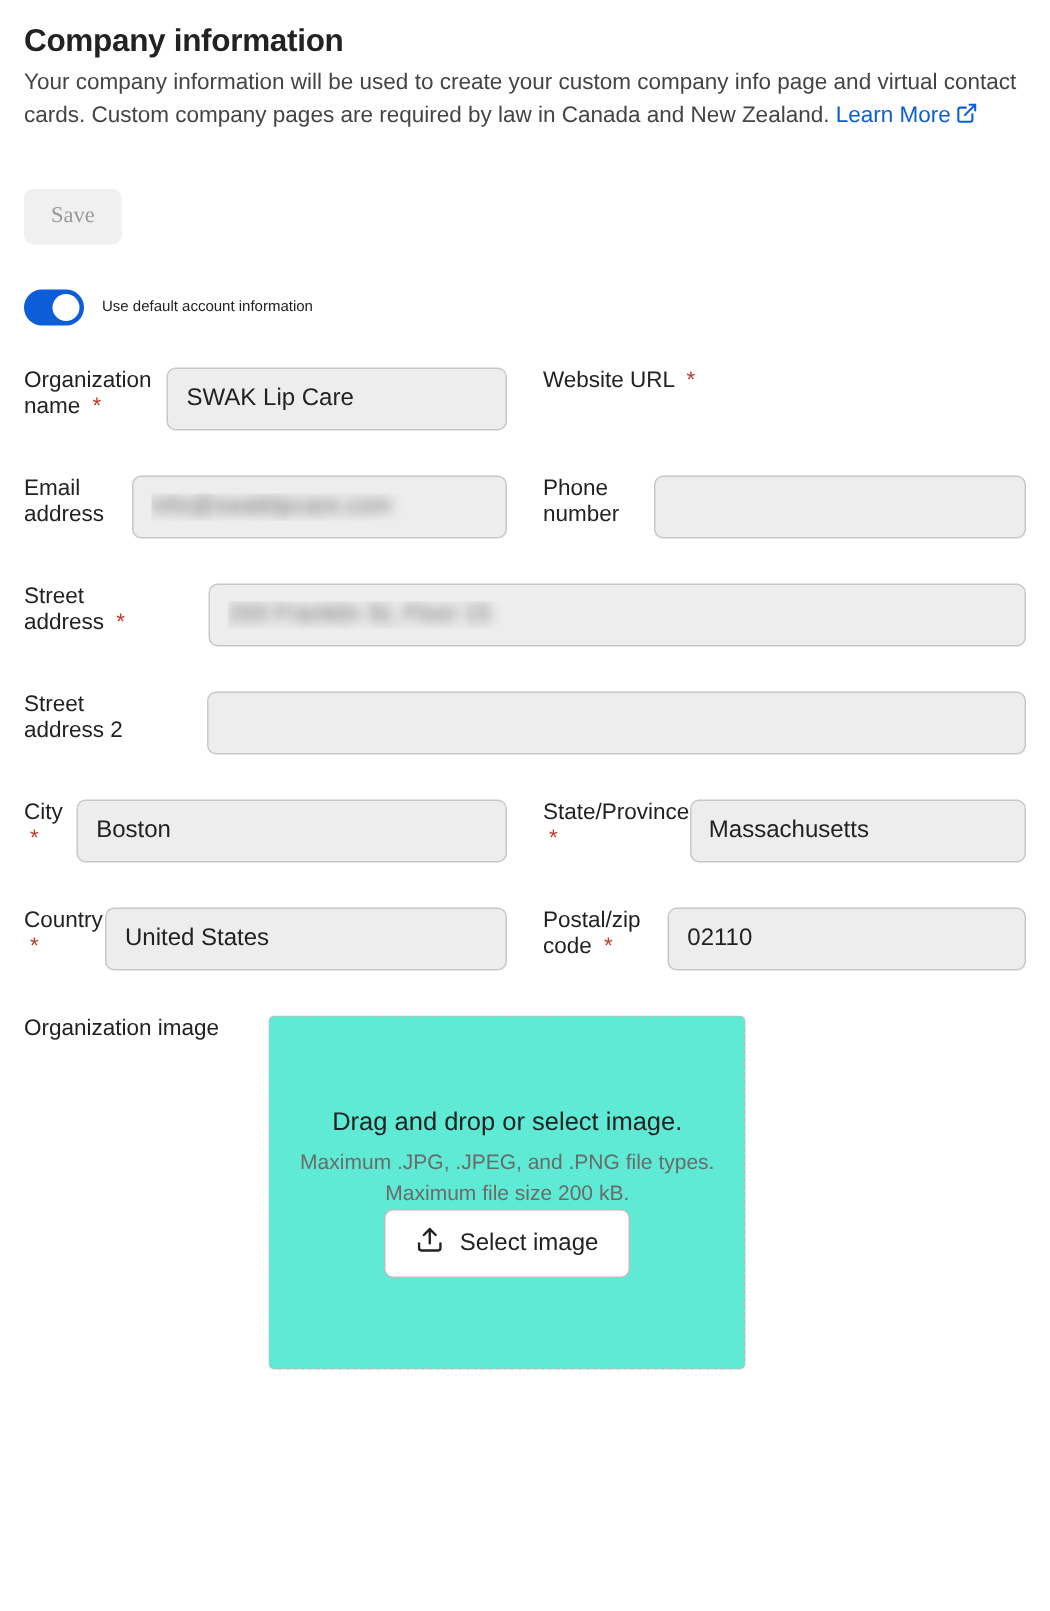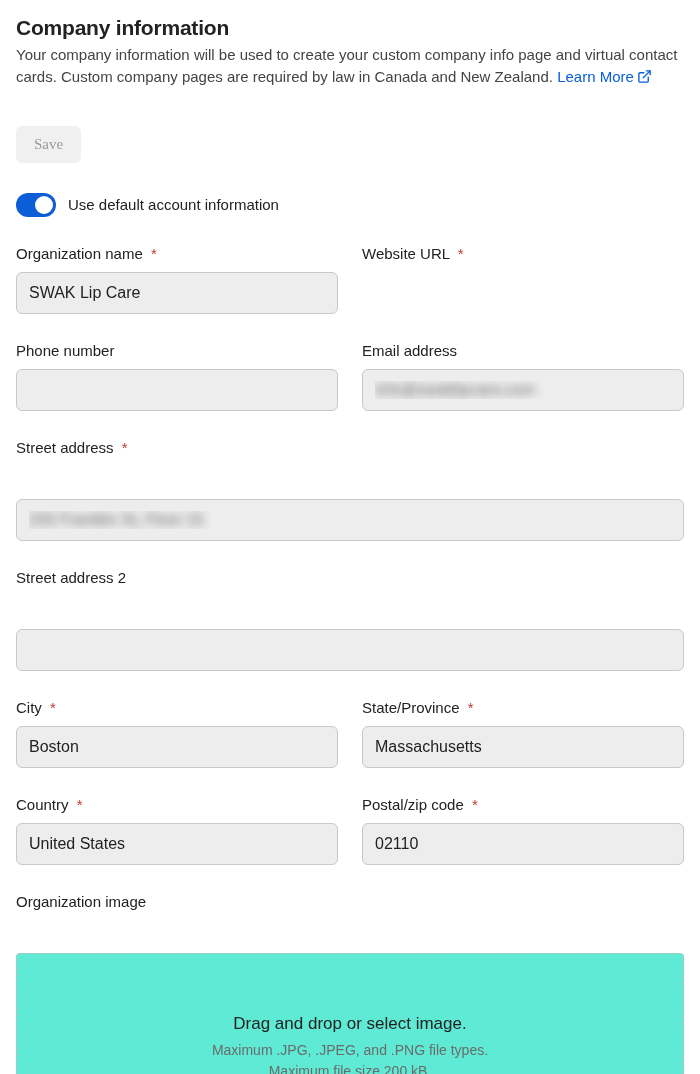--- a/index.html
+++ b/index.html
@@ -68,27 +68,27 @@
   }
   .toggle .knob {
     position: absolute;
     top: 3px;
     right: 3px;
     width: 18px;
     height: 18px;
     background: #fff;
     border-radius: 50%;
   }
-  .toggle-label { font-size: 15px; color: #222; }
+  .toggle-label { font-size: 10px; color: #222; }
   .form-grid {
     display: grid;
     grid-template-columns: 1fr 1fr;
     gap: 28px 24px;
   }
-  .field { display: flex; flex-direction: column; }
+  .field { display: flex; }
   .field.full { grid-column: 1 / -1; gap: 33px; }
   .label {
     font-size: 15px;
     color: #222;
     margin-bottom: 10px;
   }
   .req { color: #c0392b; margin-left: 4px; }
   .input {
     width: 100%;
     height: 42px;
@@ -118,21 +118,20 @@
   }
   .dz-sub {
     font-size: 14px;
     color: #6b6b6b;
     line-height: 1.5;
   }
   .select-btn {
     display: inline-flex;
     align-items: center;
     gap: 10px;
-    margin-top: 26px;
     background: #fff;
     border: 1px solid #bdbdbd;
     border-radius: 6px;
     padding: 10px 20px;
     font-size: 16px;
     color: #222;
     cursor: pointer;
   }
 </style>
 </head>
@@ -170,27 +169,27 @@
   </div>
 
   <div class="field">
     <div class="label">
       <span>Website URL</span>
       <span class="req">*</span>
     </div>
   </div>
 
   <div class="field">
+    <div class="label">Email address</div>
+    <input class="input blurred" type="text" value="info@swaklipcare.com" style="">
+  </div>
+
+  <div class="field">
     <div class="label">Phone number</div>
     <input class="input" type="text" value="" style="">
-  </div>
-
-  <div class="field">
-    <div class="label">Email address</div>
-    <input class="input blurred" type="text" value="info@swaklipcare.com" style="">
   </div>
 
   <div class="field full">
     <div class="label">
       <span>Street address</span>
       <span class="req">*</span>
     </div>
     <input class="input blurred" type="text" value="200 Franklin St, Floor 15" style="">
   </div>
 

